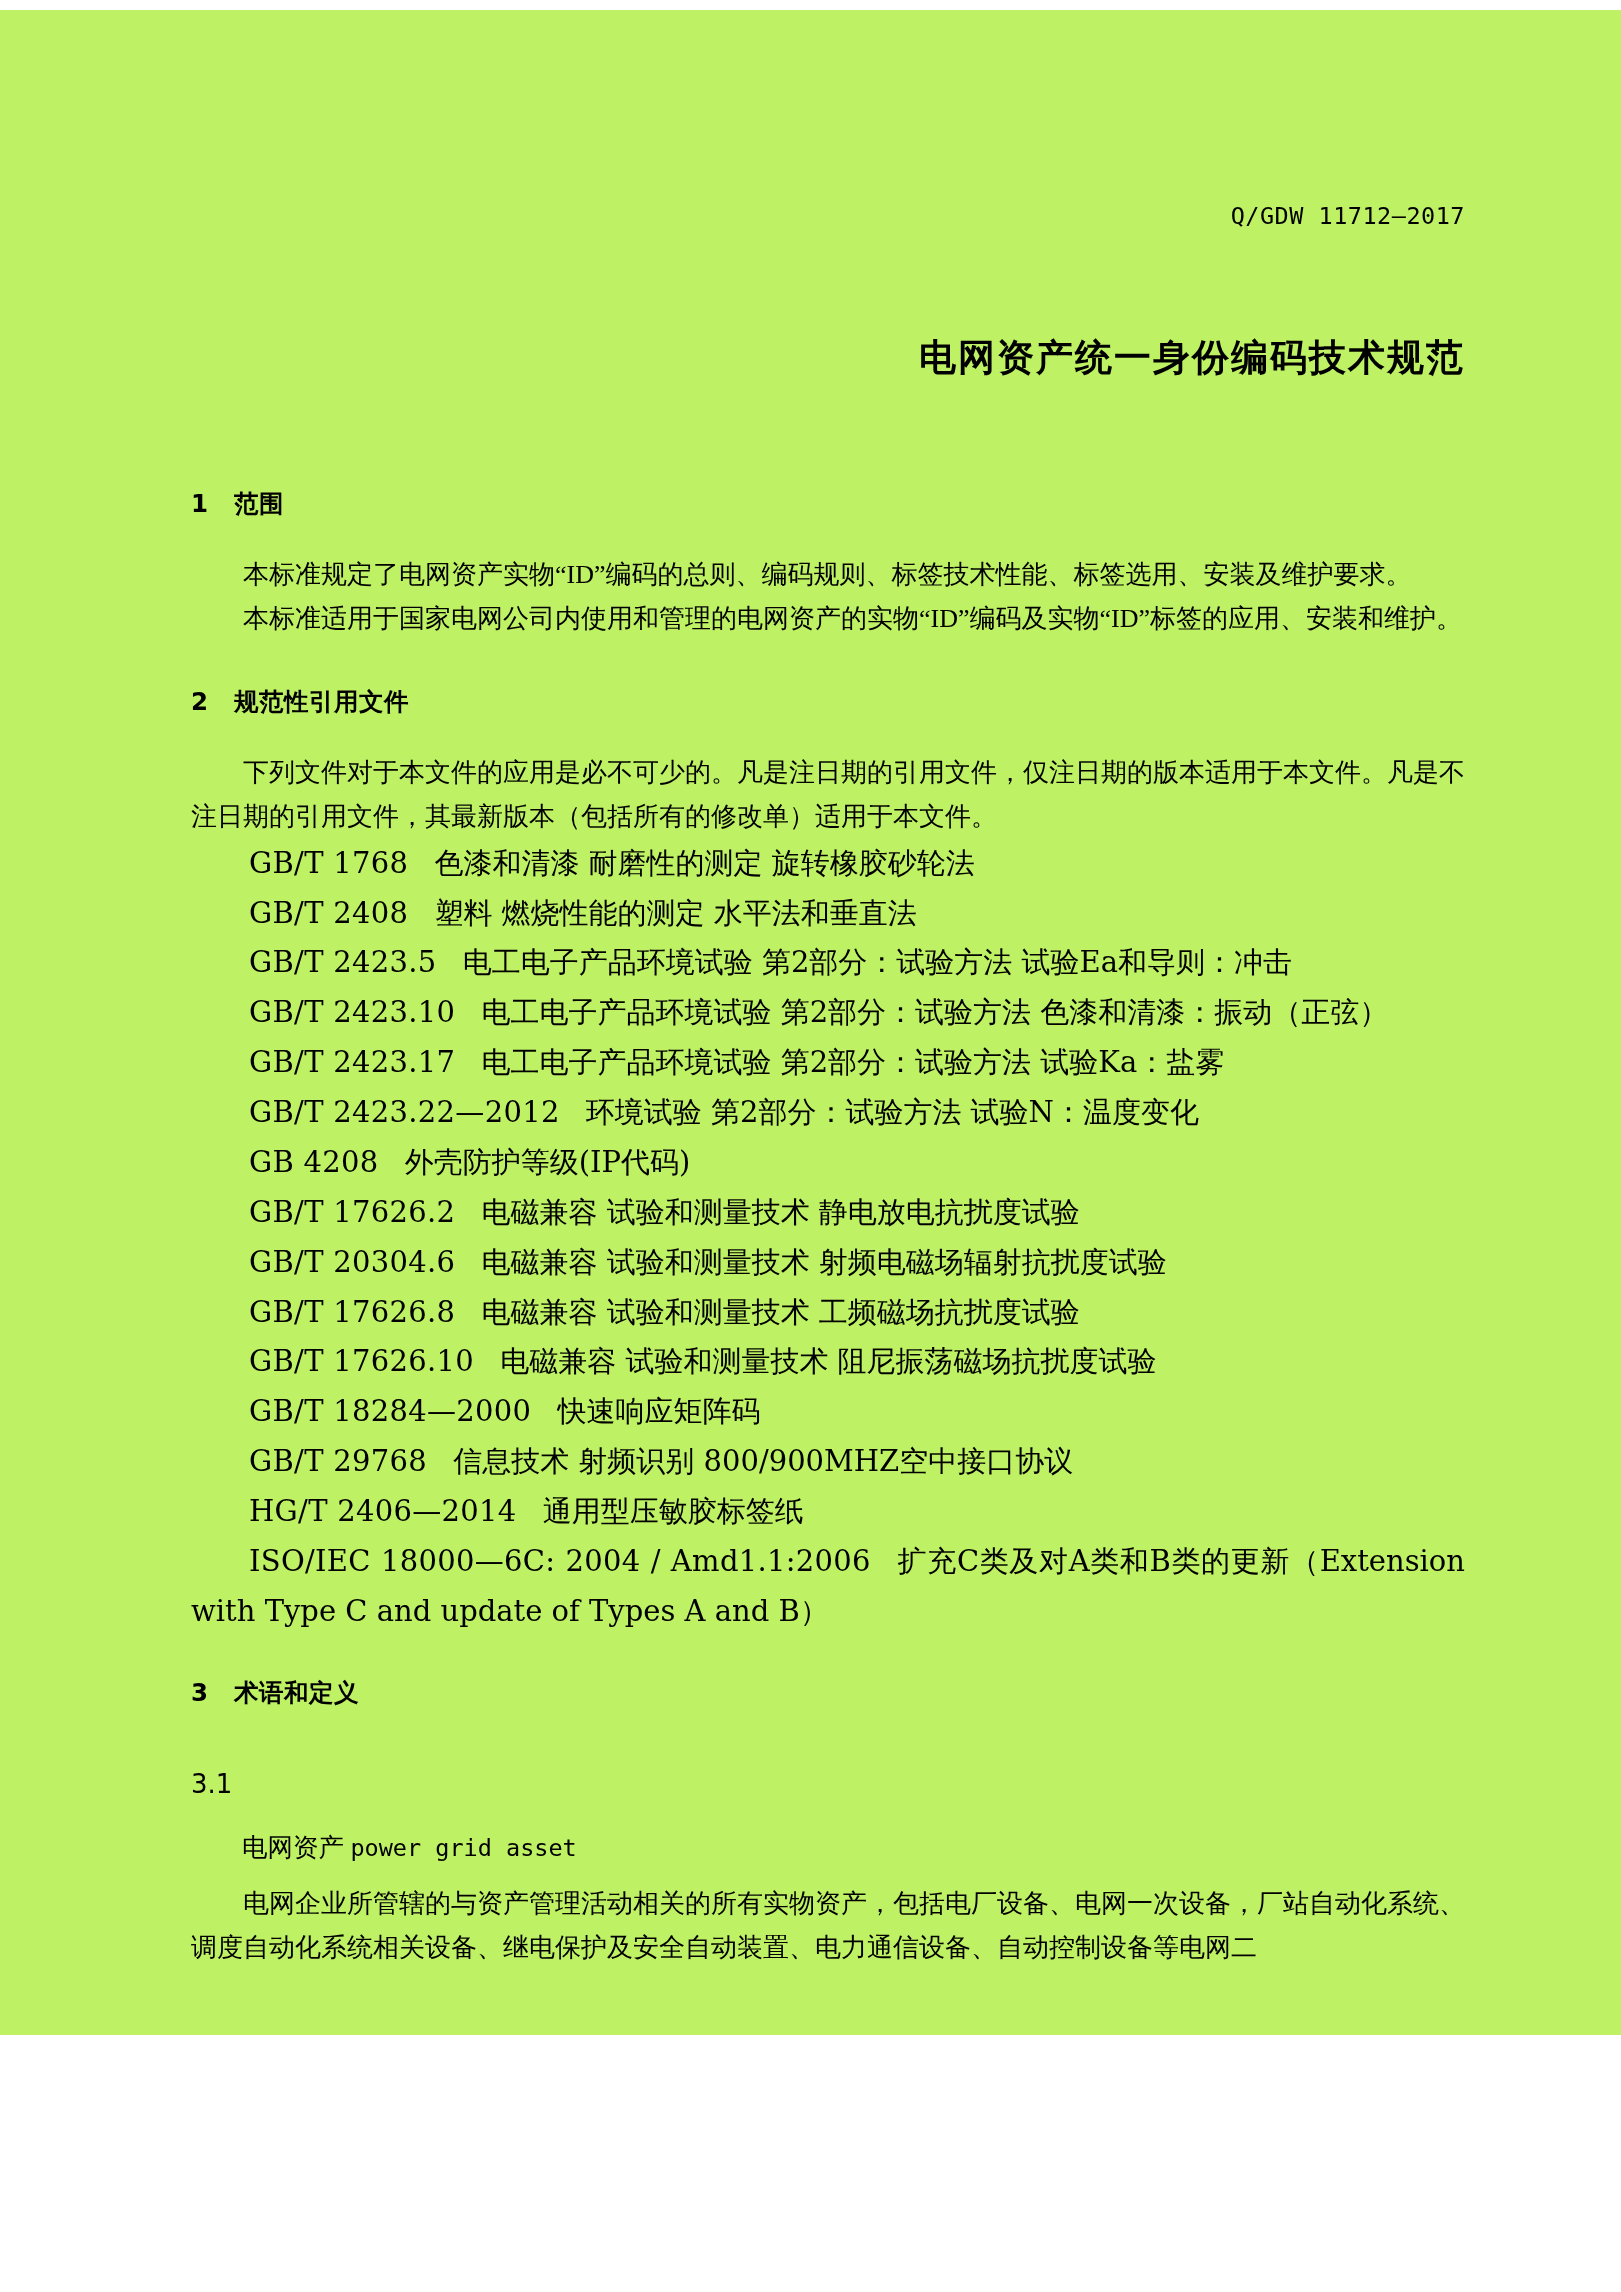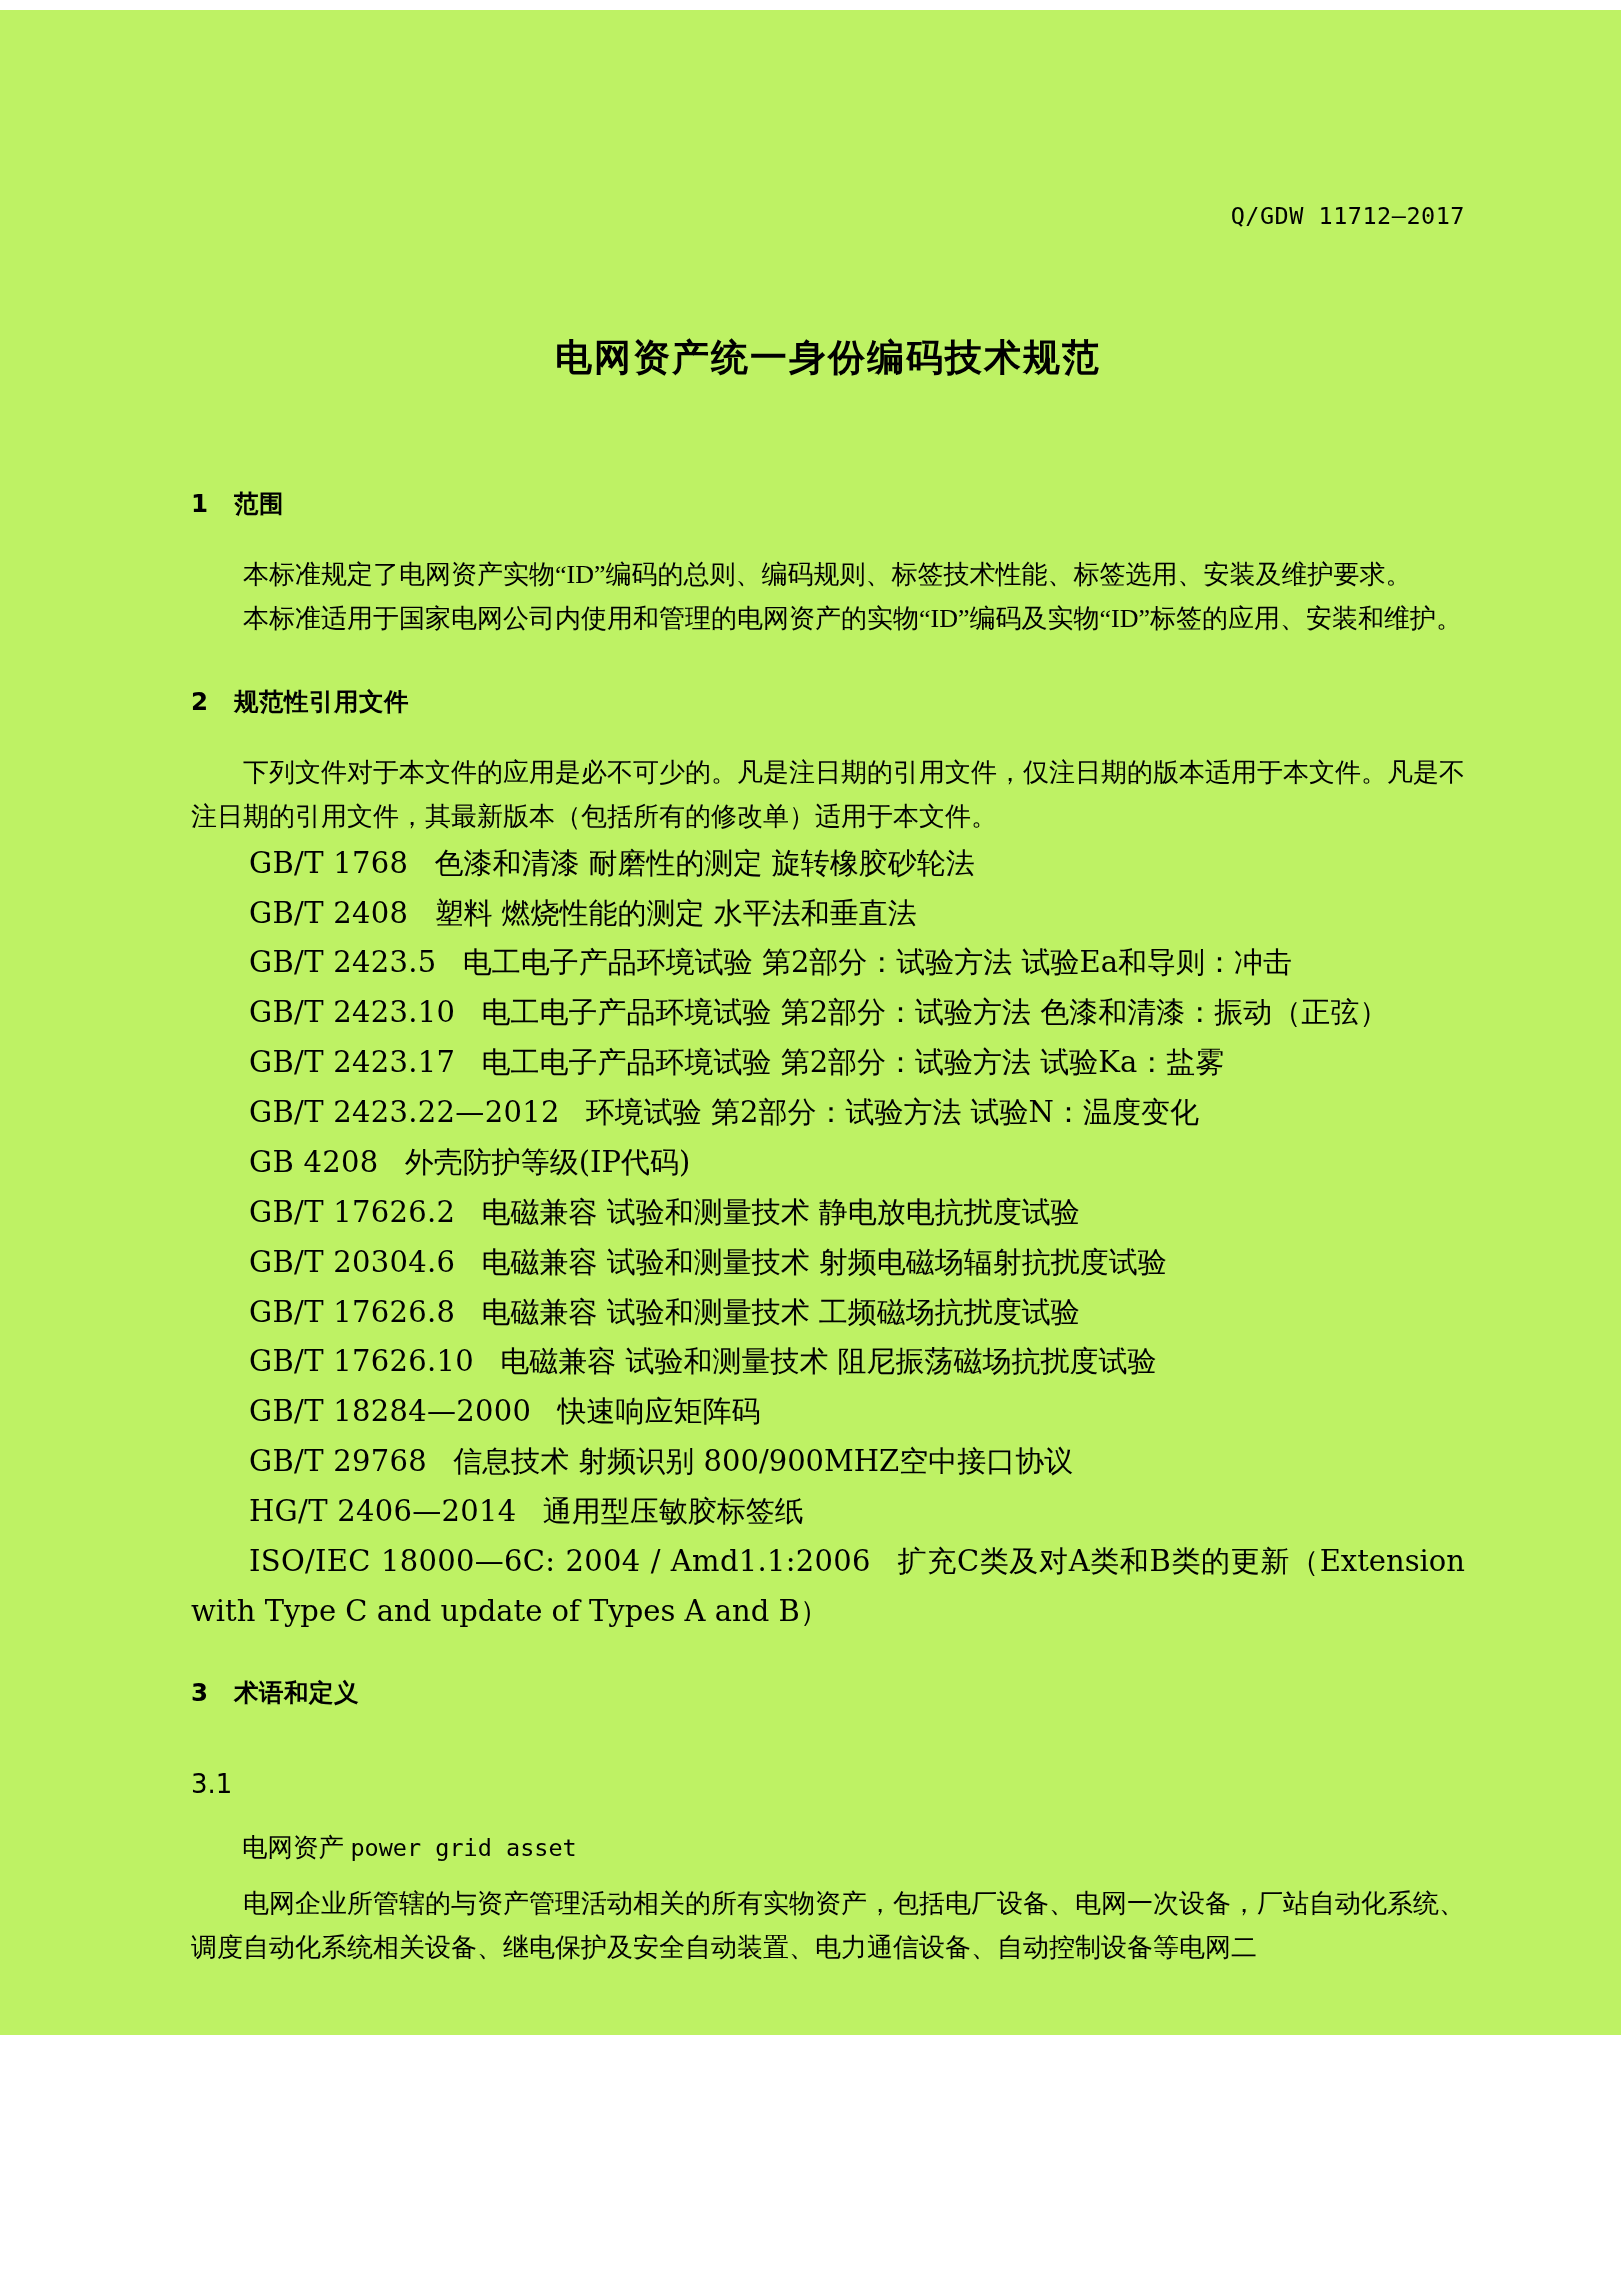--- a/index.html
+++ b/index.html
@@ -36,21 +36,21 @@
     letter-spacing: 0.5px;
     white-space: pre;
   }
 
   
   .doc-title {
     position: absolute;
     left: 191px;
     top: 323px;
     width: 1274px;
-    text-align: center;
+    text-align: right;
     font-family: Liberation Sans, sans-serif;
     font-weight: bold;
     font-size: 37px;
     letter-spacing: 2px;
   }
 
   
   .flow {
     position: absolute;
     left: 191px;

